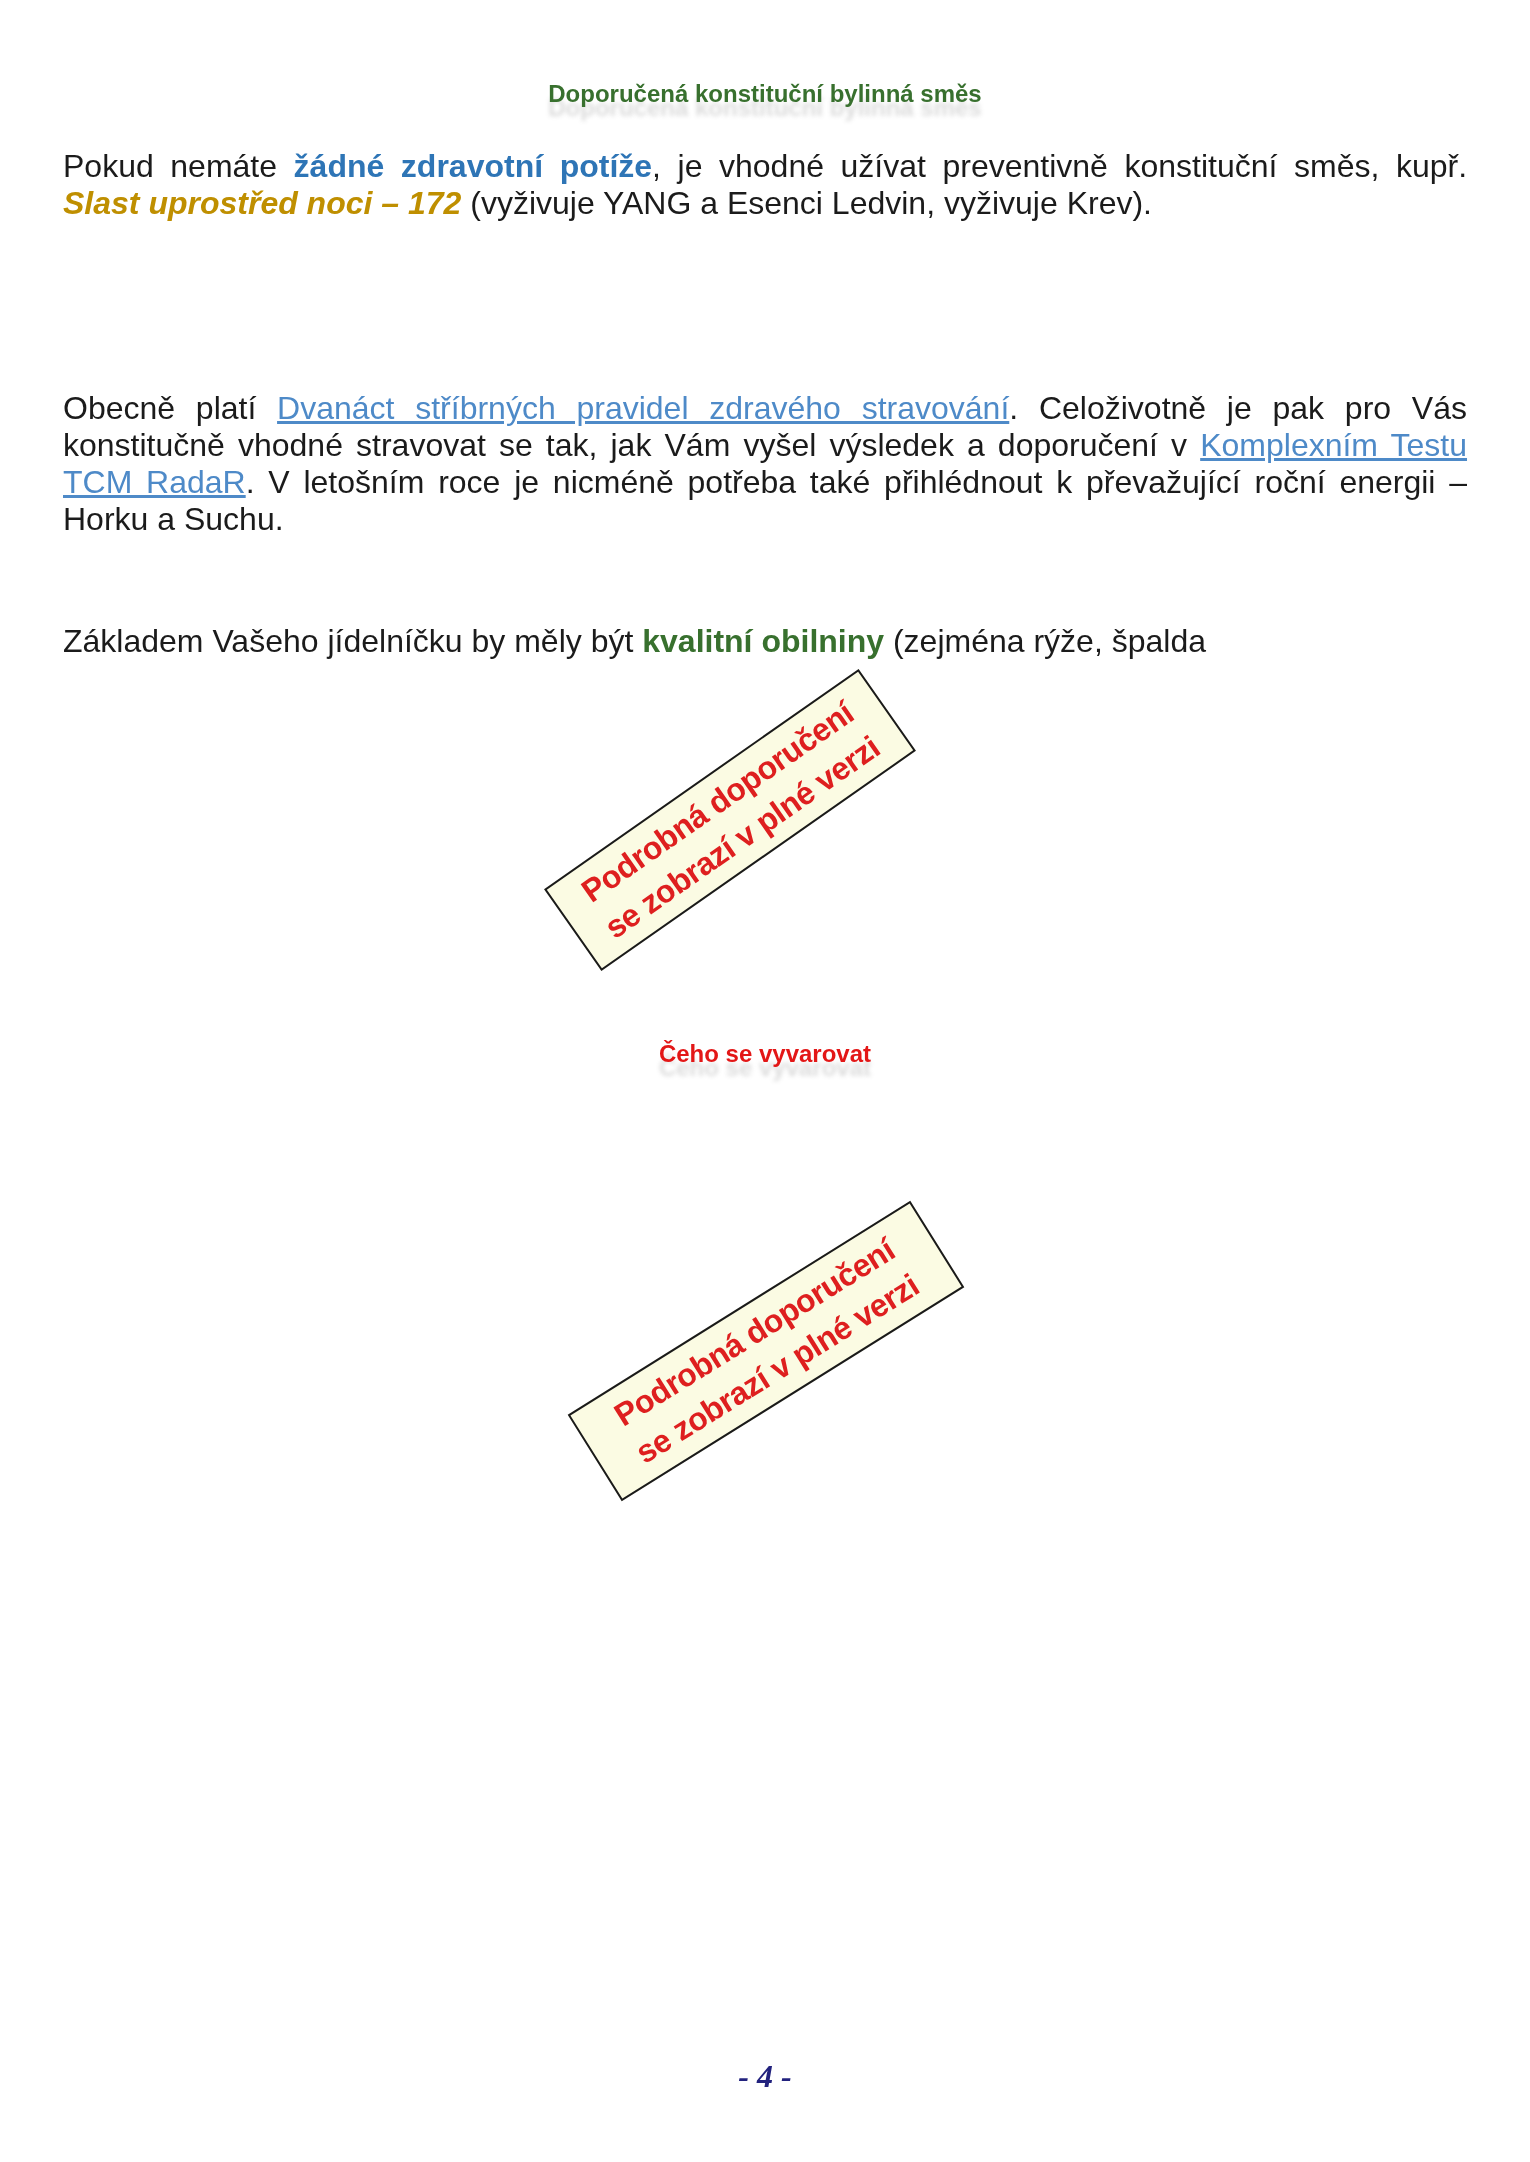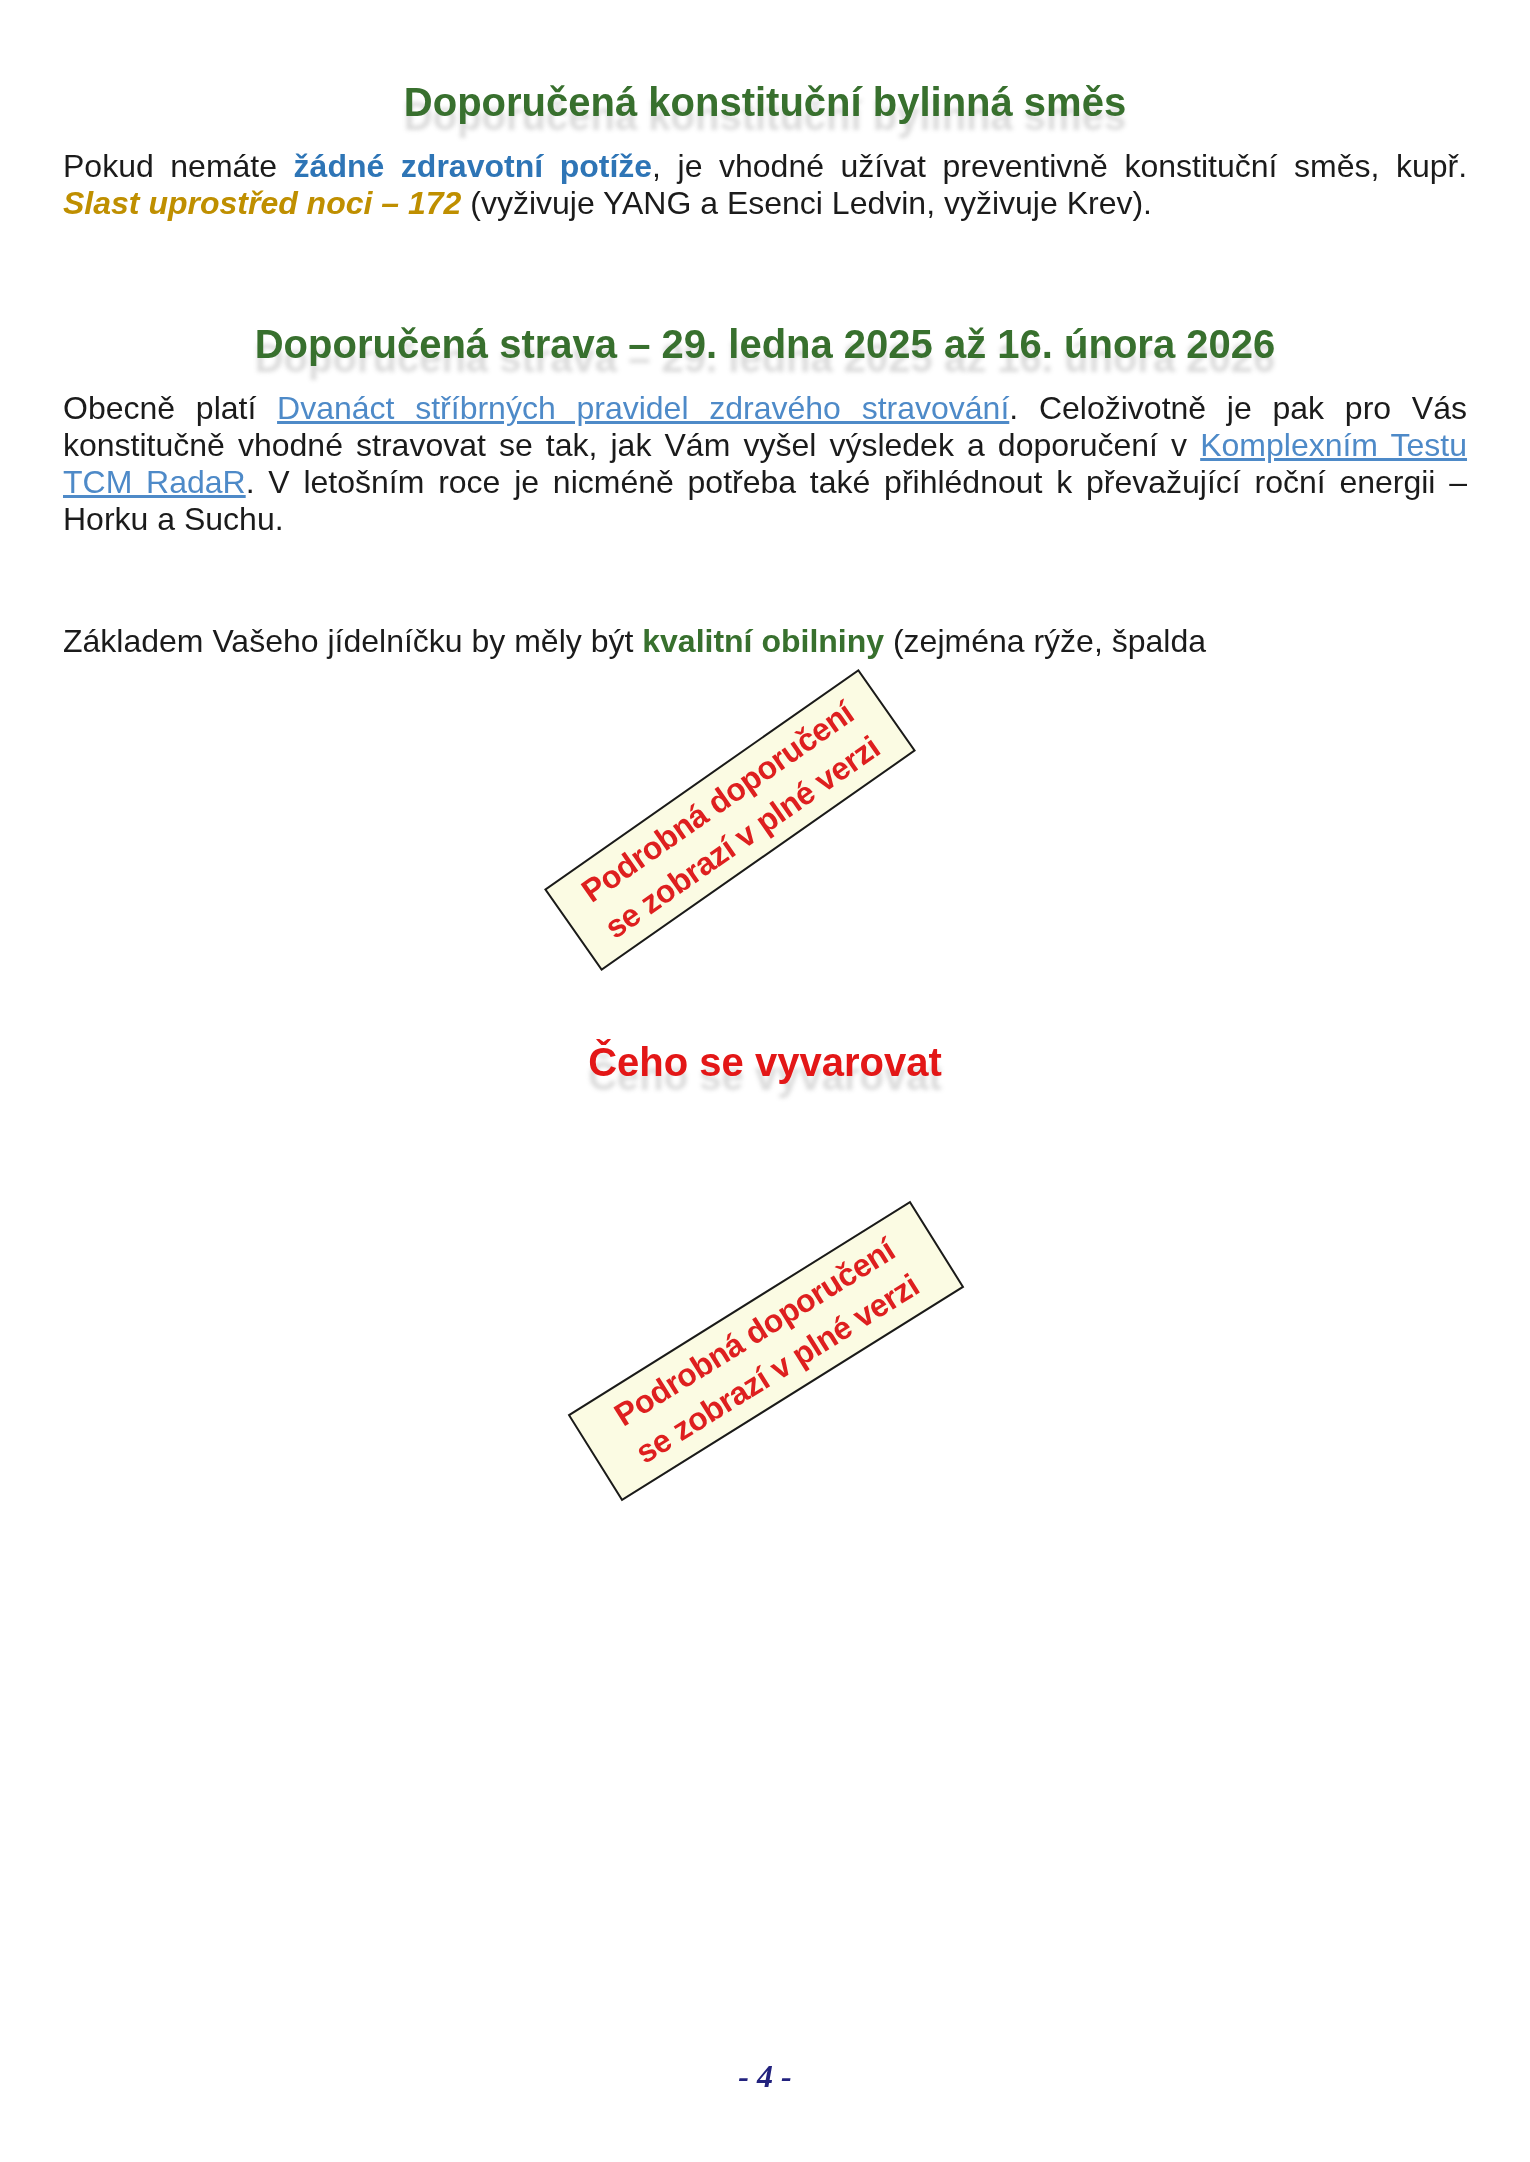--- a/index.html
+++ b/index.html
@@ -23,21 +23,21 @@
     background:#FFFFFF;
     font-family:"Liberation Sans",sans-serif;
     color:var(--ink);
     overflow:hidden;
   }
   .heading{
     position:absolute;
     left:63px;
     width:1404px;
     text-align:center;
-    font-size:40px;
+    font-size:24px;
     font-weight:bold;
     text-shadow:0 14px 4px rgba(135,135,135,0.30);
   }
   .heading.green{color:var(--green);}
   .heading.red{color:var(--red);}
   .para{
     position:absolute;
     left:63px;
     width:1404px;
     font-size:32px;
@@ -98,21 +98,20 @@
 </style>
 </head>
 <body>
 
 <div class="page">
 
   <h1 class="heading green h1">Doporučená konstituční bylinná směs</h1>
 
   <p class="para justified p1"><span class="run plain">Pokud nemáte </span><span class="run boldBlue">žádné zdravotní potíže</span><span class="run plain">, je vhodné užívat preventivně konstituční směs, kupř. </span><span class="run boldItalicOlive">Slast uprostřed noci – 172</span><span class="run plain"> (vyživuje YANG a Esenci Ledvin, vyživuje Krev).</span></p>
 
-  <h1 class="heading green h2">Doporučená strava – 29. ledna 2025 až 16. února 2026</h1>
 
   <p class="para justified p2"><span class="run plain">Obecně platí </span><span class="run link">Dvanáct stříbrných pravidel zdravého stravování</span><span class="run plain">. Celoživotně je pak pro Vás konstitučně vhodné stravovat se tak, jak Vám vyšel výsledek a doporučení v </span><span class="run link">Komplexním Testu TCM RadaR</span><span class="run plain">. V letošním roce je nicméně potřeba také přihlédnout k převažující roční energii – Horku a Suchu.</span></p>
 
   <p class="para p3"><span class="run plain">Základem Vašeho jídelníčku by měly být </span><span class="run boldGreen">kvalitní obilniny</span><span class="run plain"> (zejména rýže, špalda</span></p>
 
   <div class="stamp stamp-1">
     <span>Podrobná doporučení</span>
     <span>se zobrazí v plné verzi</span>
   </div>
 

